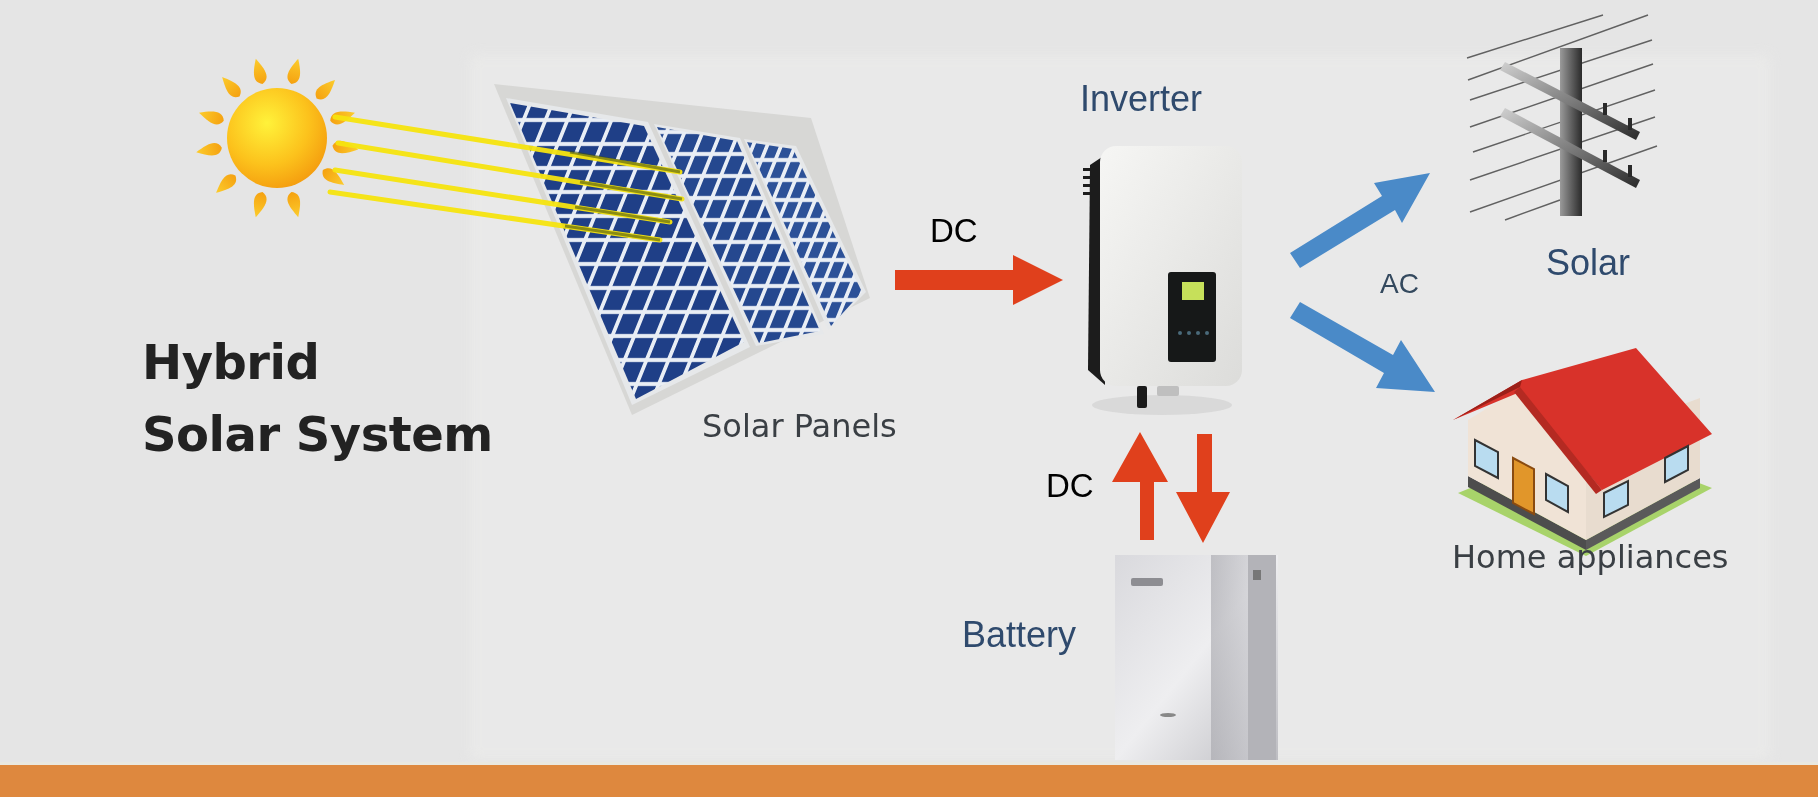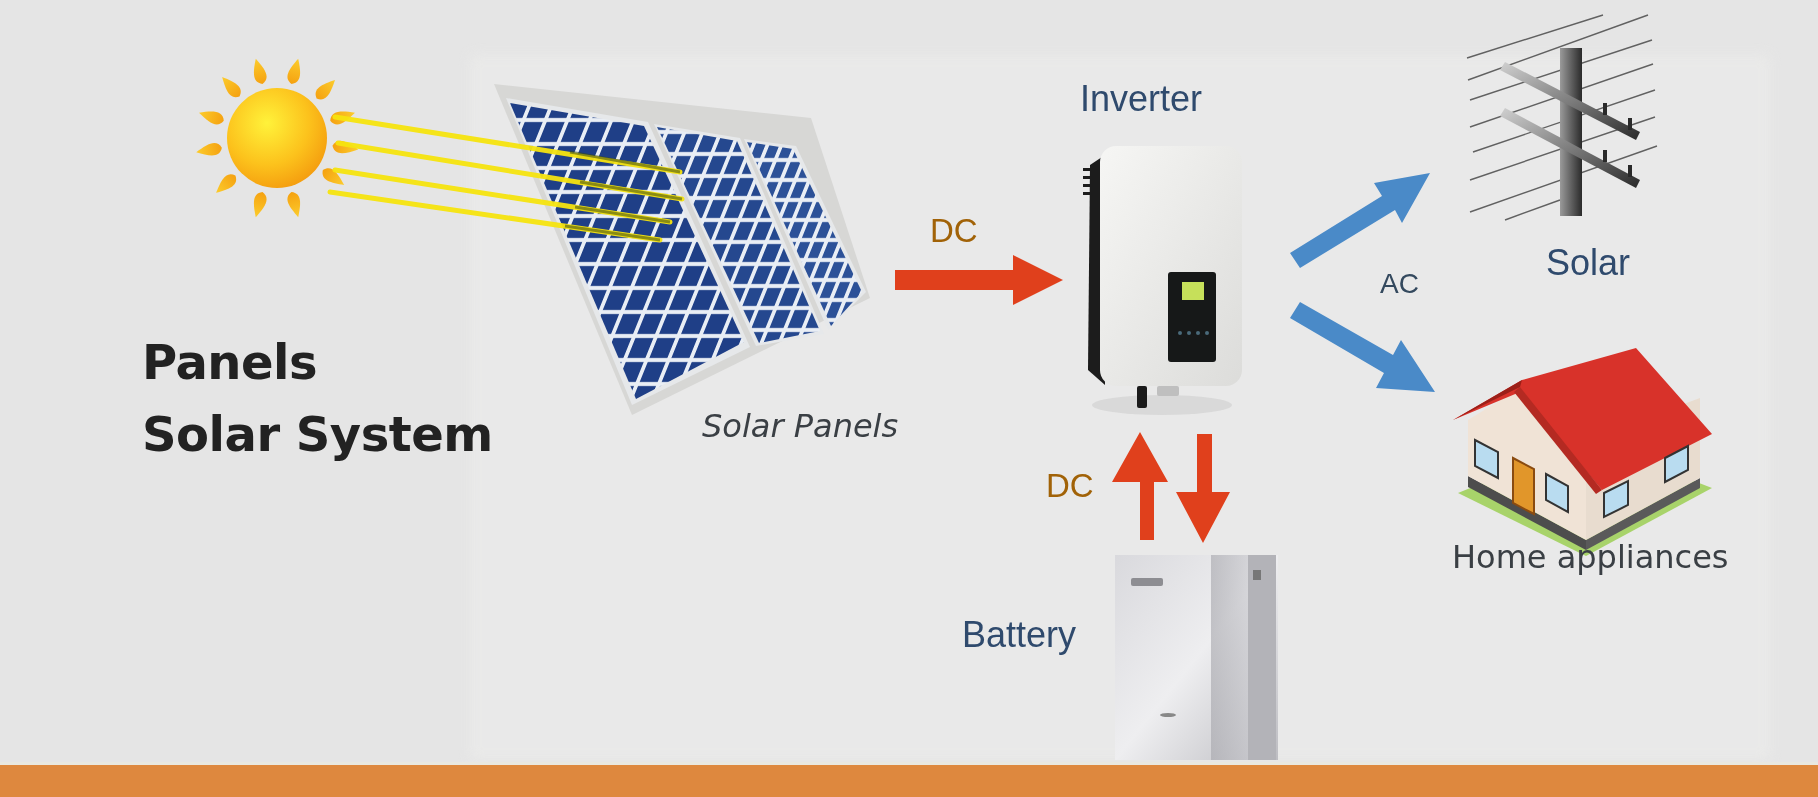--- a/index.html
+++ b/index.html
@@ -3,34 +3,34 @@
 <meta charset="utf-8">
 <style>
   html, body { margin:0; padding:0; }
   body { width:1818px; height:797px; position:relative; overflow:hidden; background:#e5e5e5; font-family:"DejaVu Sans", sans-serif; }
   .abs { position:absolute; }
   .title { left:142px; top:326px; font-family:"DejaVu Sans", sans-serif; font-weight:bold; color:#222; font-size:48px; line-height:72px; letter-spacing:-0.5px; }
   .title div { white-space:nowrap; }
   .lbl { position:absolute; font-family:"Liberation Sans", sans-serif; white-space:nowrap; }
   .lbl-blue { color:#2f4a6d; font-size:36px; }
   .lbl-gray { color:#3a3f44; font-size:32px; font-family:"DejaVu Sans", sans-serif; }
-  .lbl-dc { color:#a16207; font-size:33px; }
+  .lbl-dc { color:#000000; font-size:33px; }
   .lbl-ac { color:#34495e; font-size:28px; }
   .panel-bg { background:#ececeb; }
   .footer-bar { left:0; top:765px; width:1818px; height:32px; background:#de883e; }
   .footer-line { left:0; top:762px; width:1818px; height:3px; background:#e9e8e0; }
   svg { position:absolute; overflow:visible; }
 </style>
 </head>
 <body>
 
 <div class="abs panel-bg" style="left:470px; top:55px; width:1300px; height:705px; background:#ebebea; border-radius:6px; filter:blur(6px); opacity:0.8;"></div>
 
 <div class="abs title">
-  <div>Panels</div>
+  <div>Hybrid</div>
   <div>Solar System</div>
 </div>
 
 <svg width="1818" height="797" style="left:0;top:0;">
   <defs>
     <radialGradient id="sunGrad" cx="0.4" cy="0.35" r="0.7">
       <stop offset="0" stop-color="#fff23a"></stop>
       <stop offset="0.6" stop-color="#fcc21c"></stop>
       <stop offset="1" stop-color="#f49b0e"></stop>
     </radialGradient>
@@ -93,21 +93,21 @@
     <line x1="335" y1="170" x2="670" y2="222"></line>
     <line x1="330" y1="192" x2="660" y2="240"></line>
   </g>
   <g stroke="#3b4a10" stroke-width="3" opacity="0.55">
     <line x1="570" y1="152" x2="680" y2="172"></line>
     <line x1="580" y1="182" x2="682" y2="199"></line>
     <line x1="575" y1="207" x2="670" y2="222"></line>
     <line x1="565" y1="226" x2="660" y2="240"></line>
   </g>
 </svg>
-<div class="lbl lbl-gray" style="left:702px; top:407px;font-style:italic;">Solar Panels</div>
+<div class="lbl lbl-gray" style="left:702px; top:407px;">Solar Panels</div>
 
 <div class="lbl lbl-dc" style="left:930px; top:212px;">DC</div>
 <svg width="1818" height="797" style="left:0;top:0;">
   <polygon points="895,270 1013,270 1013,255 1063,280 1013,305 1013,290 895,290" fill="#e0401c"></polygon>
 </svg>
 
 <div class="lbl lbl-blue" style="left:1080px; top:78px;">Inverter</div>
 <svg width="1818" height="797" style="left:0;top:0;">
   <defs>
     <linearGradient id="invBody" x1="0" y1="0" x2="1" y2="1">

